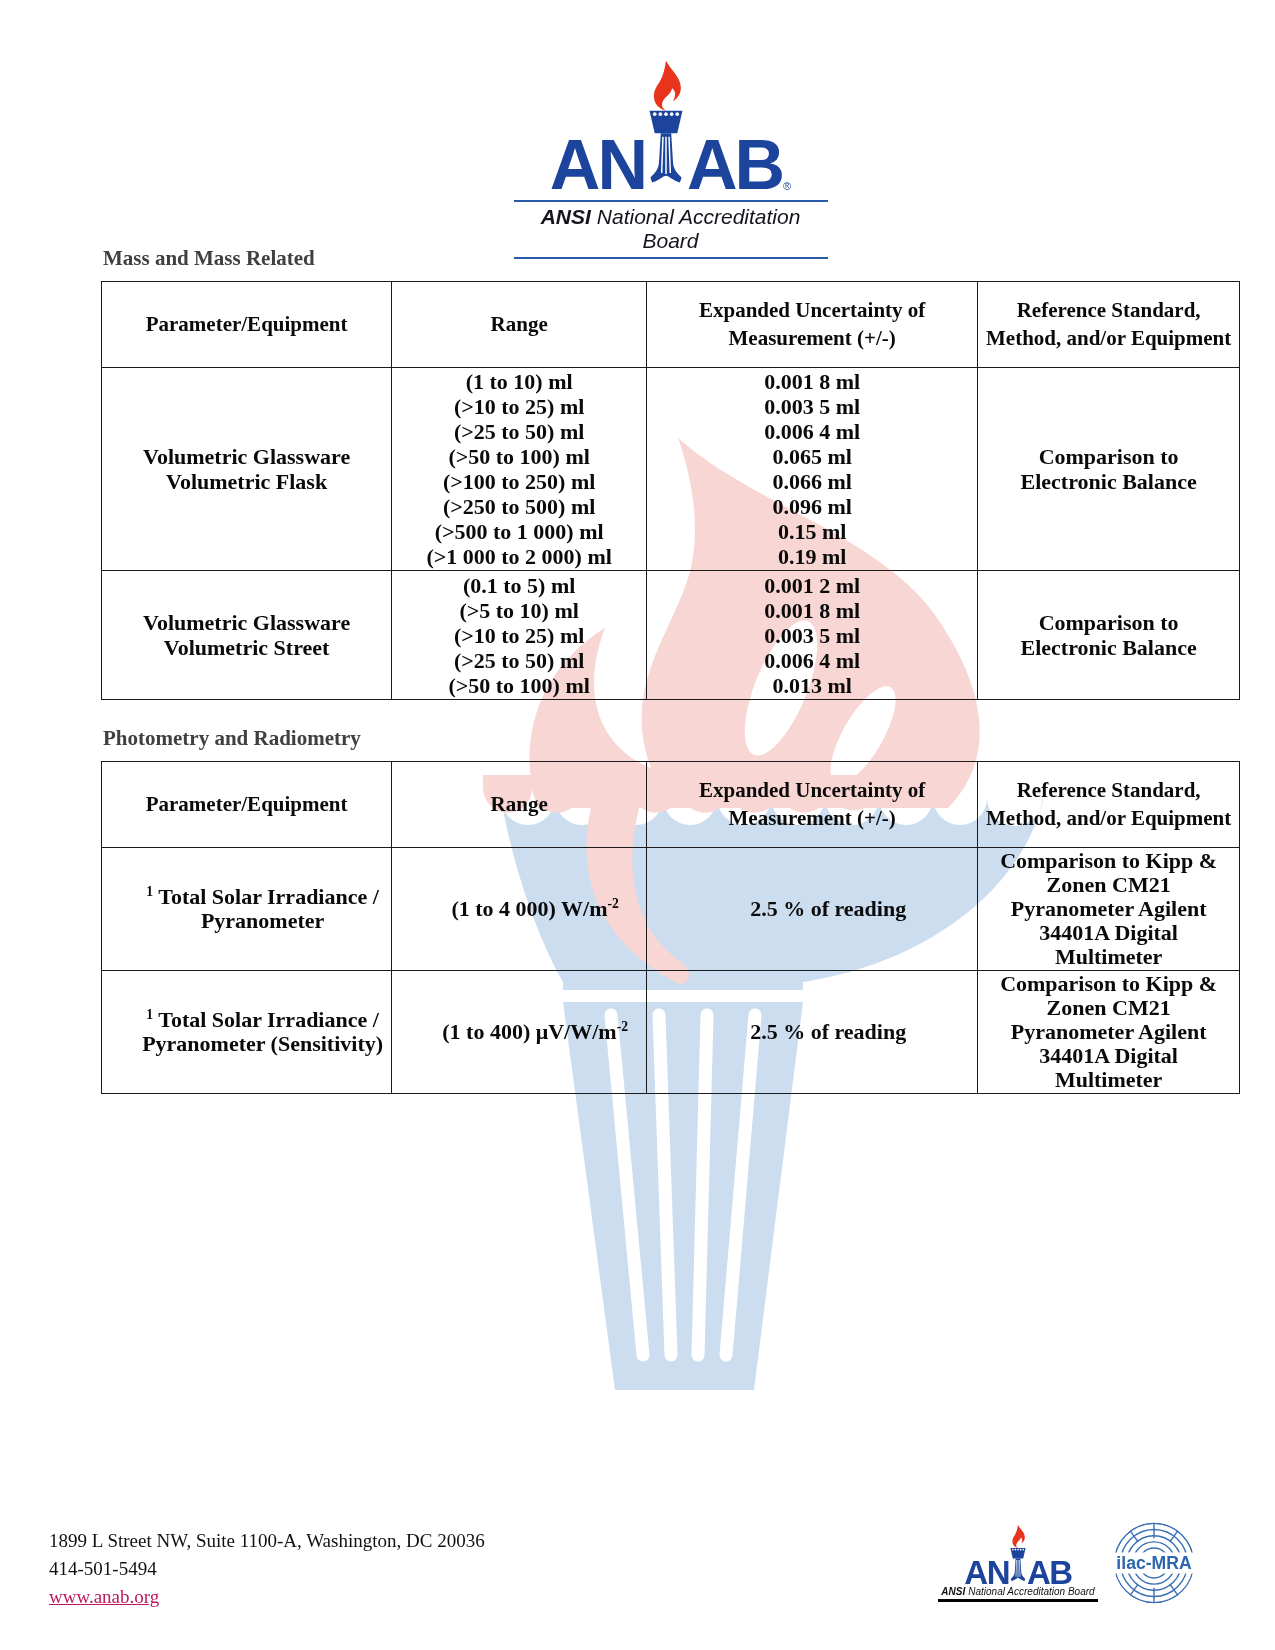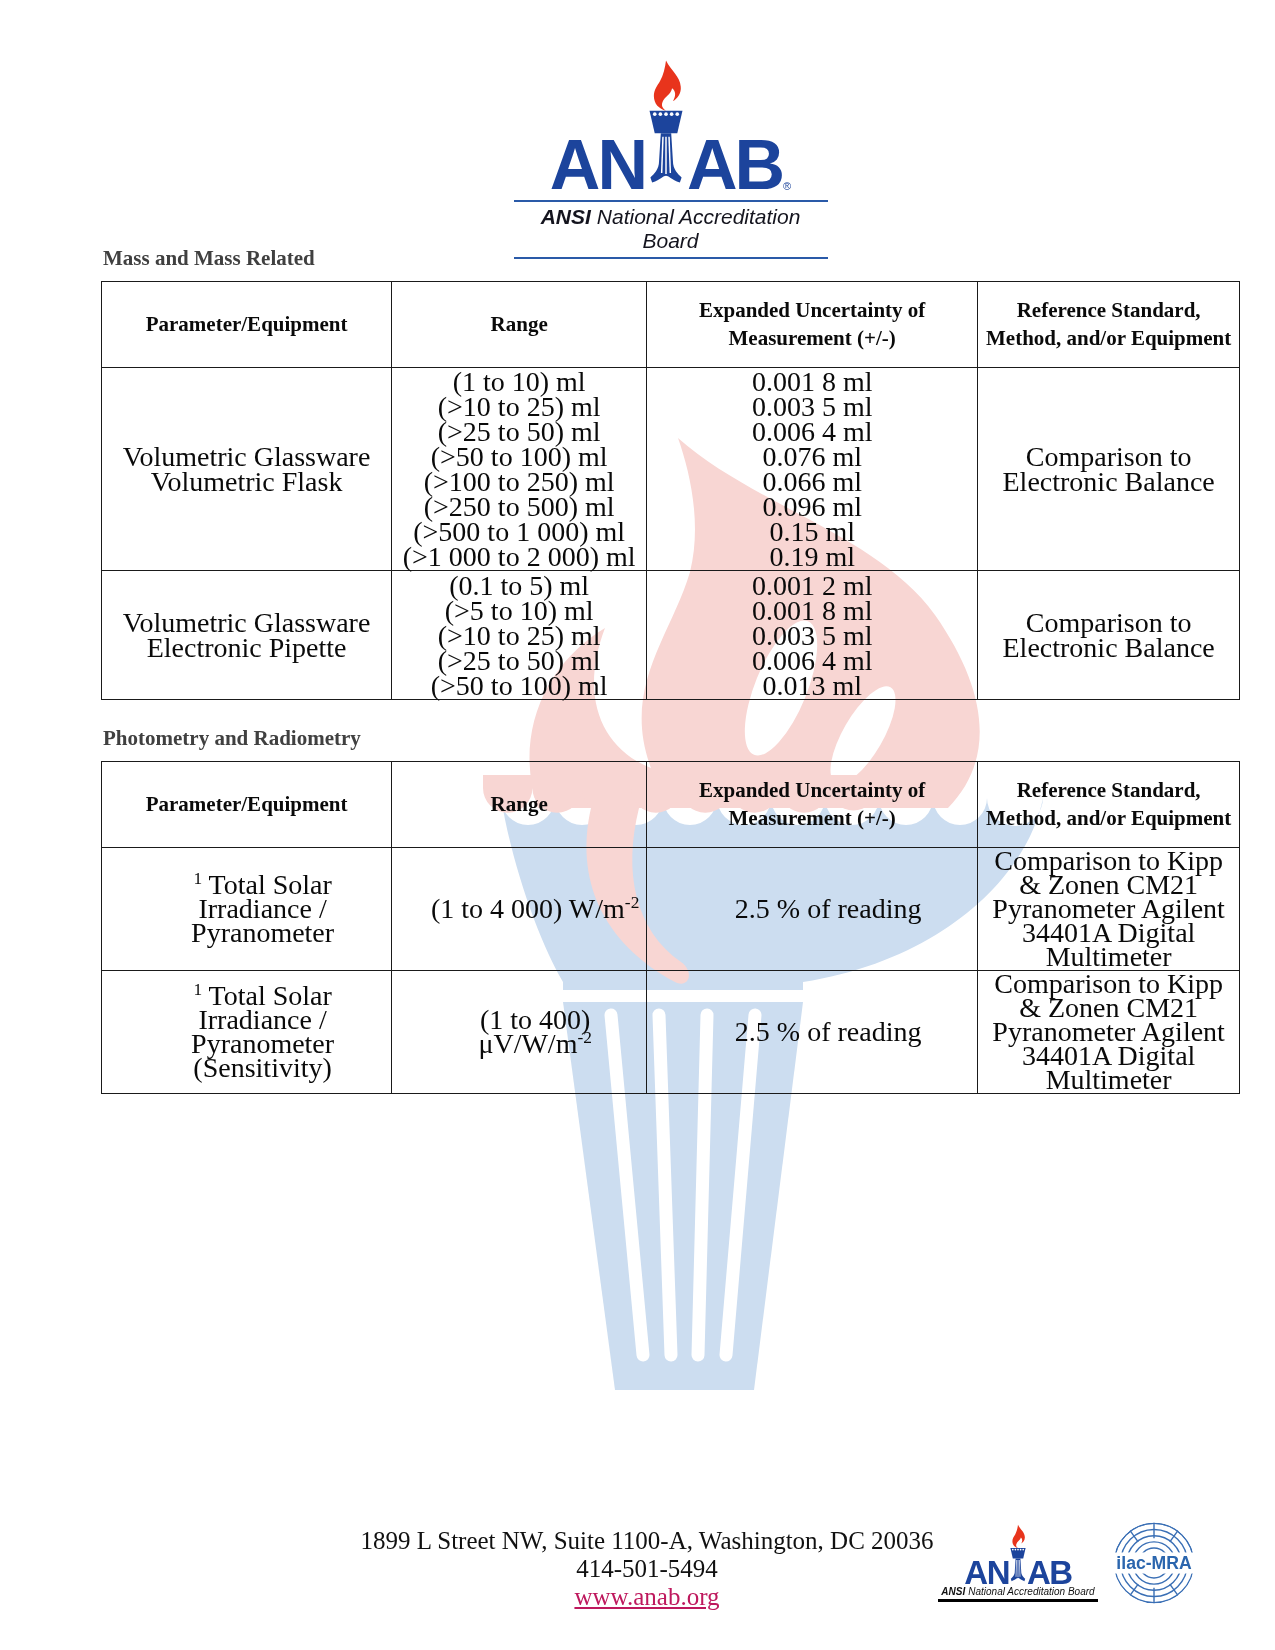--- a/index.html
+++ b/index.html
@@ -22,34 +22,34 @@
                padding:3px 0 4px 0;text-align:center;}
   .tagline-box .tg{font-family:"Liberation Sans",sans-serif;font-style:italic;font-size:21px;color:#14141e;}
   .tagline-box .tg b{font-weight:800;margin-right:6px;}
 
   
   .content{position:absolute;left:68px;top:246px;width:1139px;z-index:1;}
   h2.sec{font-size:21px;font-weight:bold;margin:0 0 10px 2px;color:#404040;}
   h2.sec.second{margin-top:26px;}
   table.scope{width:100%;border-collapse:collapse;table-layout:fixed;background:transparent;}
   table.scope th,table.scope td{border:1.5px solid #1a1a1a;text-align:center;vertical-align:middle;
-      padding:1px 4px;font-size:28px;color:#0a0a0a;background:transparent;}
+      padding:1px 4px;font-size:22px;color:#0a0a0a;background:transparent;font-weight:bold;}
   table.scope th{font-weight:bold;font-size:21px;line-height:1.3;height:83px;}
   table.scope td{line-height:25px;}
   table.scope td.ref{padding:1px 12px;}
   tr.mass-r1 td{height:199px;}
   tr.mass-r2 td{height:126px;}
   tr.photo-r td{height:99px;line-height:24px;padding-left:36px;}
   sup{font-size:62%;line-height:0;}
 
   
   .scope-note-row{position:absolute;top:1484px;left:0;width:1275px;box-sizing:border-box;
       padding:0 160px 0 105px;display:flex;justify-content:space-between;align-items:baseline;
       font-size:17px;z-index:1;}
-  .addr-block{position:absolute;top:1527px;left:4px;width:1220px;text-align:center;font-size:25px;
+  .addr-block{position:absolute;top:1527px;left:16px;width:1220px;text-align:left;font-size:19px;
       line-height:28px;z-index:1;}
   .addr-block a{color:#be185d;text-decoration:underline;}
 
   .mini-logo{position:absolute;left:903px;top:1514px;width:164px;display:flex;flex-direction:column;
       align-items:center;z-index:1;}
   .mini-logo .wordmark{height:72px;}
   .mini-logo .letters{font-size:33px;letter-spacing:-1.5px;}
   .mini-logo svg.torch{margin:0 -3px -5px -3px;}
   .mini-tagline{width:160px;border-bottom:3.5px solid #000;padding-bottom:2px;text-align:center;
       font-family:"Liberation Sans",sans-serif;font-style:italic;font-size:10px;color:#111;}
@@ -163,34 +163,34 @@
                 <div>(&gt;250 to 500) ml</div>
                 <div>(&gt;500 to 1 000) ml</div>
                 <div>(&gt;1 000 to 2 000) ml</div>
               </div>
             </td>
           <td>
               <div>
                 <div>0.001 8 ml</div>
                 <div>0.003 5 ml</div>
                 <div>0.006 4 ml</div>
-                <div>0.076 ml</div>
+                <div>0.065 ml</div>
                 <div>0.066 ml</div>
                 <div>0.096 ml</div>
                 <div>0.15 ml</div>
                 <div>0.19 ml</div>
               </div>
             </td>
           <td class="ref">Comparison to Electronic Balance</td>
         </tr>
         <tr class="mass-r2">
           <td>
               <div>
                 <div>Volumetric Glassware</div>
-                <div>Electronic Pipette</div>
+                <div>Volumetric Street</div>
               </div>
             </td>
           <td>
               <div>
                 <div>(0.1 to 5) ml</div>
                 <div>(&gt;5 to 10) ml</div>
                 <div>(&gt;10 to 25) ml</div>
                 <div>(&gt;25 to 50) ml</div>
                 <div>(&gt;50 to 100) ml</div>
               </div>

